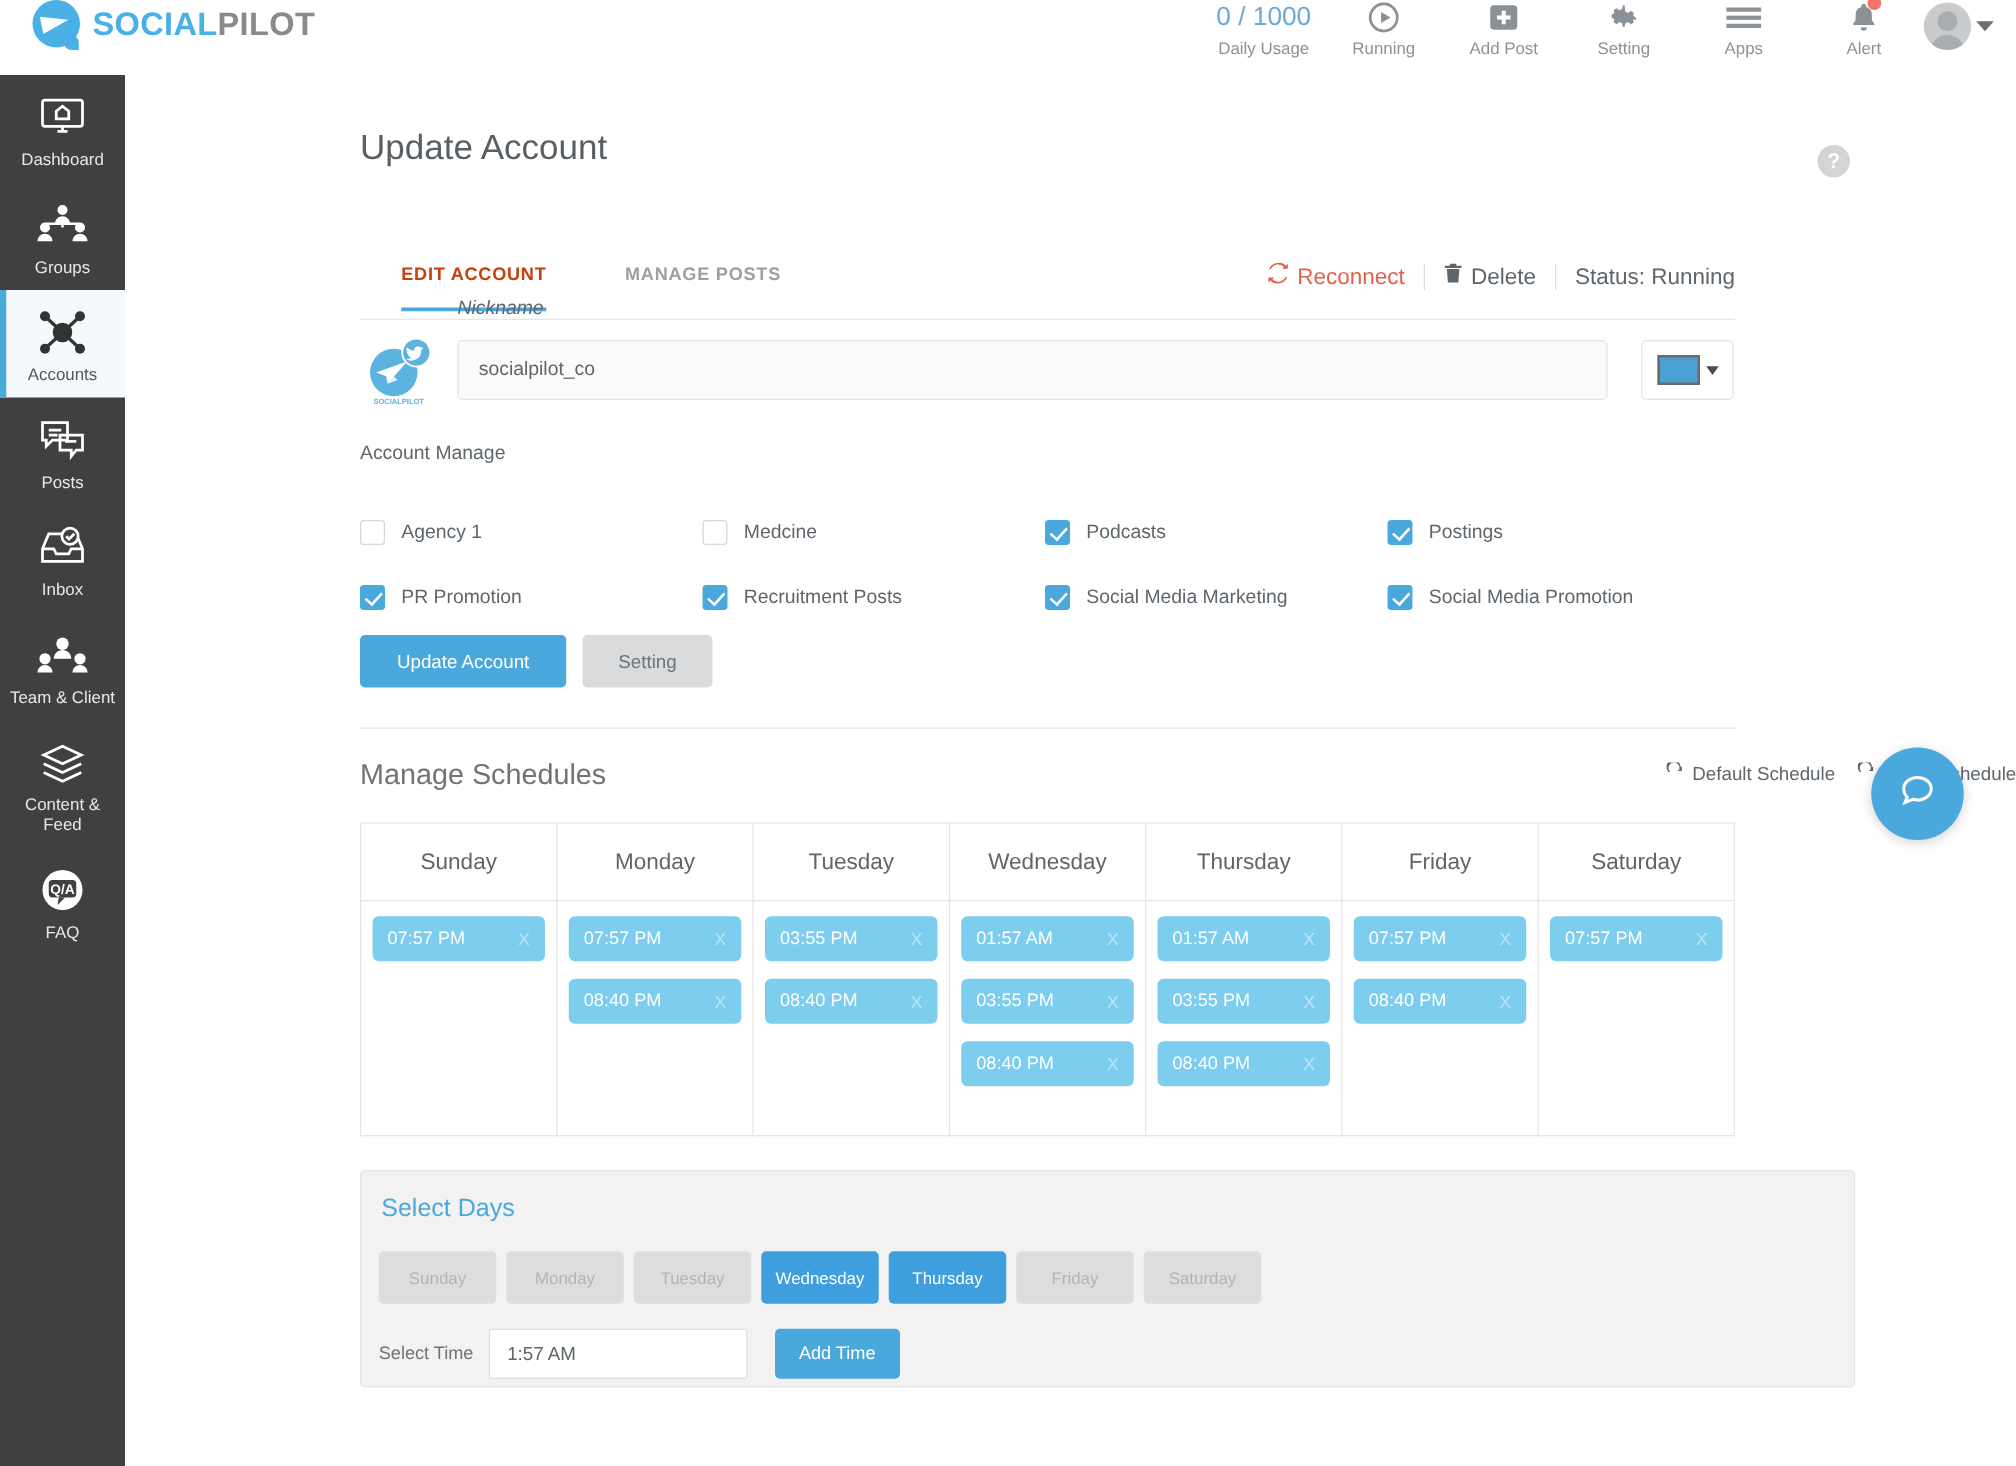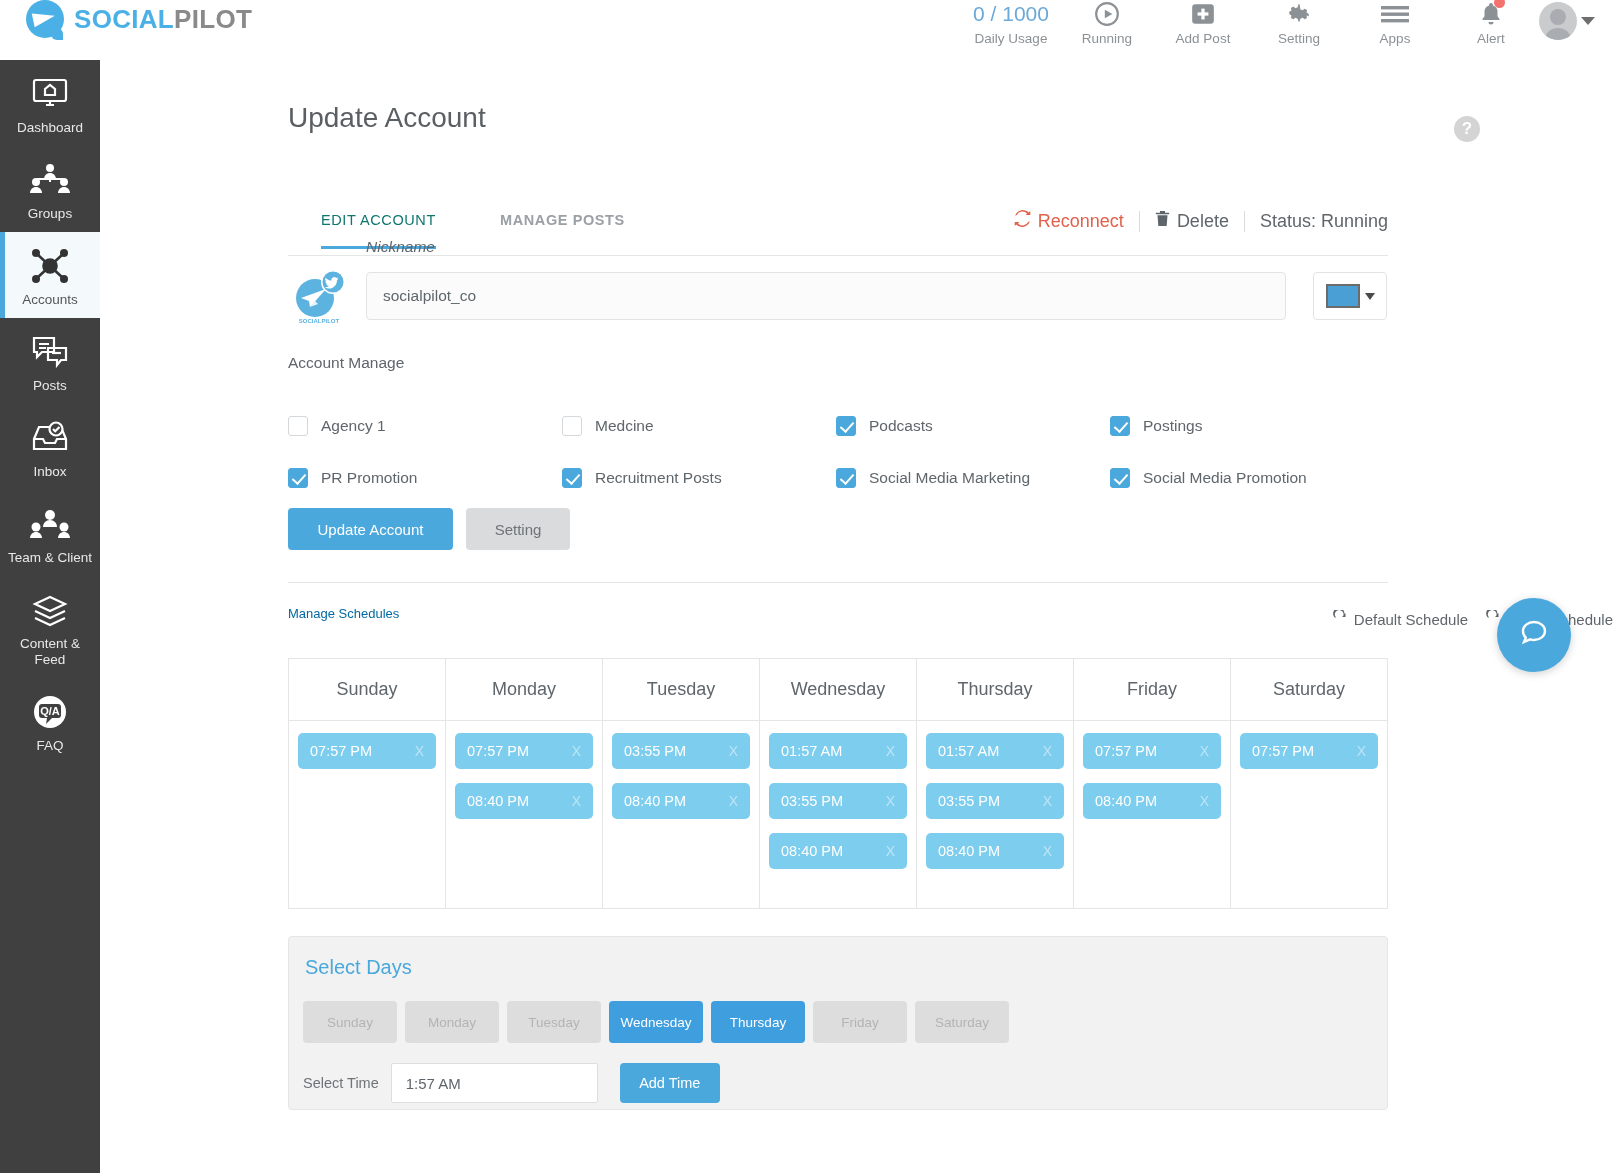--- a/index.html
+++ b/index.html
@@ -115,21 +115,21 @@
     cursor:pointer;
   }
   .tabs-row {
     position:absolute; left:188px; top:152px; width:1100px; height:44px;
     border-bottom: 1px solid #e3e5e6;
   }
   .tab {
     position:absolute; top:0; font-size:14.5px; letter-spacing:.6px;
     padding-bottom:18px; cursor:pointer;
   }
-  .tab.t1 { left:33px; color:#0f766e; font-weight:normal; border-bottom:3px solid #4aa8dd; }
+  .tab.t1 { left:33px; color:#c2410c; font-weight:bold; border-bottom:3px solid #4aa8dd; }
   .tab.t2 { left:212px; color:#9aa0a5; font-weight:bold; }
   .acts {
     position:absolute; right:0px; top:-2px; display:flex; align-items:center; gap:0px;
     font-size:18px; color:#5f666b;
   }
   .act { display:flex; align-items:center; gap:7px; padding:0 15px; cursor:pointer; }
   .act.reconnect { color:#e2614a; }
   .vdiv { width:1px; height:21px; background:#d9dcde; }
   .status-txt { padding-left:15px; color:#5f666b; }
 
@@ -171,21 +171,21 @@
     background:#4aa8dd; color:#fff; border:none; border-radius:4px;
     font-size:15px; cursor:pointer; font-family:"Liberation Sans", sans-serif;
   }
   .btn-cancel {
     position:absolute; left:366px; top:448px; width:104px; height:42px;
     background:#d9dbdc; color:#6d7377; border:none; border-radius:4px;
     font-size:15px; cursor:pointer; font-family:"Liberation Sans", sans-serif;
   }
   .hr1 { position:absolute; left:188px; top:522px; width:1100px; height:1px; background:#e3e5e6; }
 
-  .sched-title { position:absolute; left:188px; top:546px; font-size:13px; color:#0369a1; }
+  .sched-title { position:absolute; left:188px; top:546px; font-size:23px; color:#737373; }
   .sched-acts {
     position:absolute; right:0px; top:550px; display:flex; align-items:center; gap:18px;
     font-size:15px; color:#5f666b;
   }
   .sched-act { display:flex; align-items:center; gap:6px; cursor:pointer; }
 
   .sched-table {
     position:absolute; left:188px; top:598px; width:1100px;
     border:1px solid #e3e5e6; border-collapse:collapse; background:#fff;
   }
@@ -198,21 +198,21 @@
     width:157px;
   }
   .chip {
     display:flex; align-items:center; justify-content:space-between;
     height:36px; background:#7dcdee; border-radius:5px; color:#fff;
     font-size:14.5px; padding:0 12px; margin-bottom:14px;
   }
   .chip .x { color:#bee4f6; font-size:14px; cursor:pointer; }
 
   .select-days {
-    position:absolute; left:188px; top:876px; width:1100px; height:174px;
+    position:absolute; left:188px; top:876px; width:1196px; height:174px;
     background:#f2f2f2; border:1px solid #e3e5e6; border-radius:4px;
   }
   .sd-title { position:absolute; left:16px; top:19px; font-size:20px; color:#4aa8dd; }
   .day-btns { position:absolute; left:14px; top:64px; display:flex; gap:8px; }
   .day-btn {
     width:94px; height:42px; border-radius:4px; border:none;
     background:#dddddd; color:#b4b4b4; font-size:13.5px; cursor:pointer;
     font-family:"Liberation Sans", sans-serif;
   }
   .day-btn.sel { background:#3e9ede; color:#fff; }

